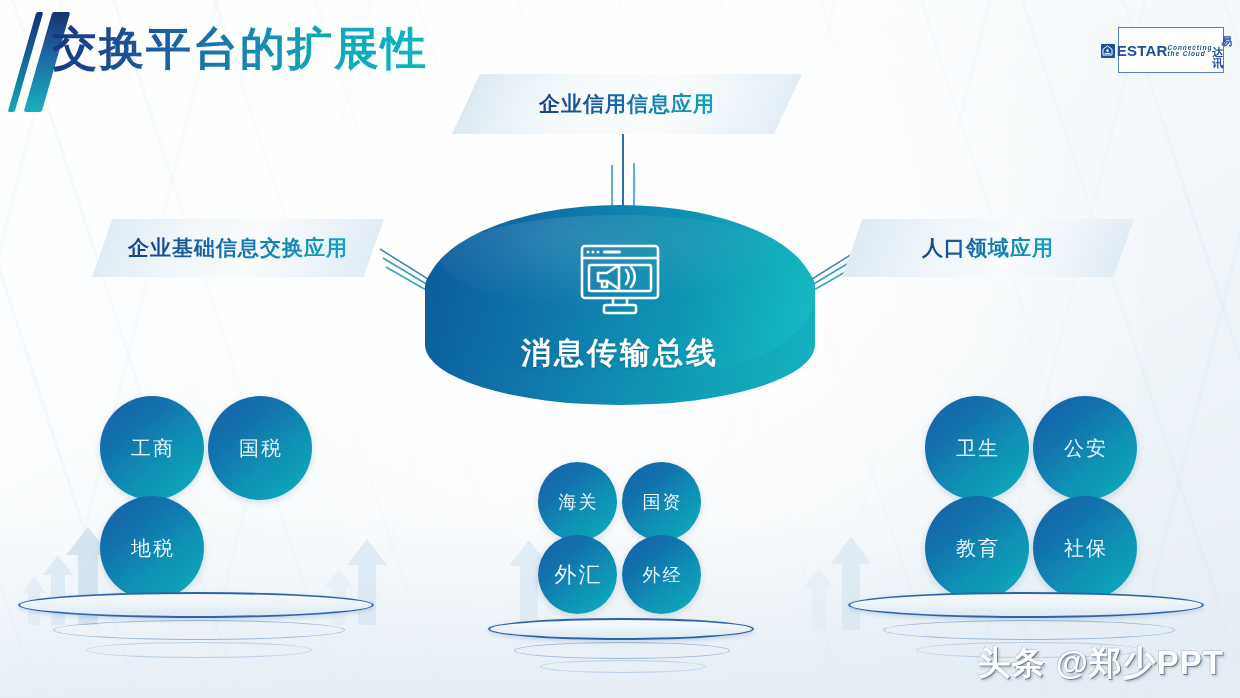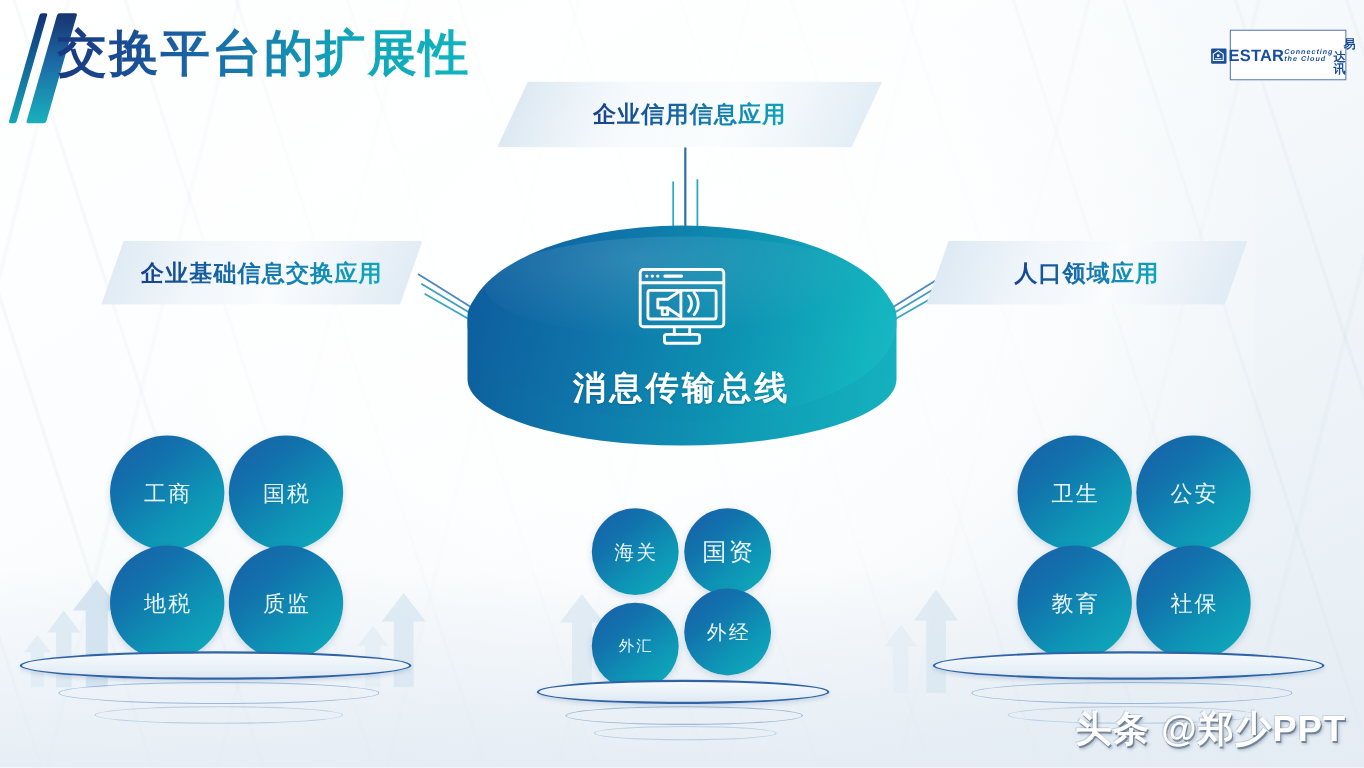--- a/index.html
+++ b/index.html
@@ -476,38 +476,35 @@
   <div class="group" id="left-group" style="left:100px; top:396px; width:218px; height:200px;">
     <div class="node" style="left:0px;   top:0px;   width:104px; height:104px;">
       <span>工商</span>
     </div>
     <div class="node" style="left:108px; top:0px;   width:104px; height:104px;">
       <span>国税</span>
     </div>
     <div class="node" style="left:0px;   top:100px; width:104px; height:104px;">
       <span>地税</span>
     </div>
-    <div class="node" style="left:108px; top:100px; width:104px; height:104px;">
-      <span>质监</span>
-    </div>
   </div>
   <div class="rings" style="left:18px; top:592px; width:370px; height:70px;">
     <div class="ring ring-main" style="left:0px;  top:0px;  width:356px; height:26px;"></div>
     <div class="ring ring-thin" style="left:35px; top:28px; width:292px; height:20px;"></div>
     <div class="ring ring-thin2" style="left:68px; top:50px; width:226px; height:16px;"></div>
   </div>
 
   <div class="group" id="center-group" style="left:538px; top:462px; width:170px; height:150px;">
     <div class="node" style="left:0px;  top:0px;  width:79px; height:79px; font-size:18px;">
       <span>海关</span>
     </div>
-    <div class="node" style="left:84px; top:0px;  width:79px; height:79px; font-size:22px;">
+    <div class="node" style="left:84px; top:0px;  width:79px; height:79px; font-size:18px;">
       <span>国资</span>
     </div>
-    <div class="node" style="left:0px;  top:86px; width:79px; height:79px; font-size:14px;">
+    <div class="node" style="left:0px;  top:73px; width:79px; height:79px; font-size:22px;">
       <span>外汇</span>
     </div>
     <div class="node" style="left:84px; top:73px; width:79px; height:79px; font-size:18px;text-align:right;">
       <span>外经</span>
     </div>
   </div>
   <div class="rings" style="left:488px; top:618px; width:310px; height:60px;">
     <div class="ring ring-main" style="left:0px;  top:0px;  width:266px; height:22px;"></div>
     <div class="ring ring-thin" style="left:26px; top:24px; width:216px; height:17px;"></div>
     <div class="ring ring-thin2" style="left:52px; top:42px; width:166px; height:13px;"></div>

